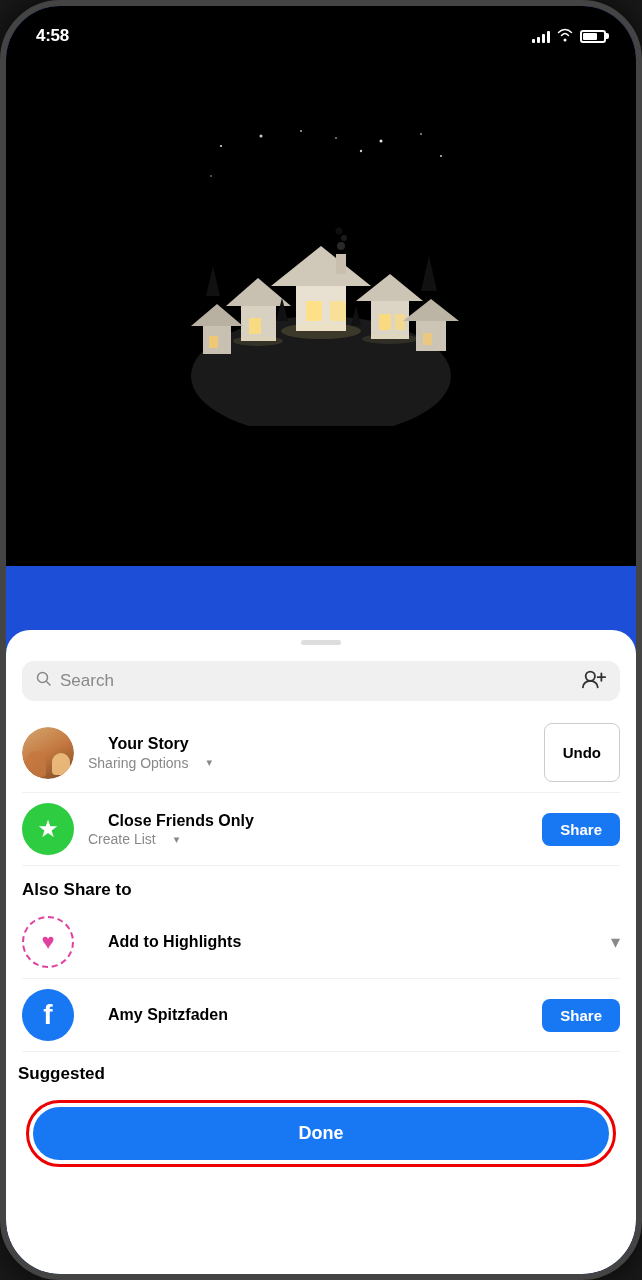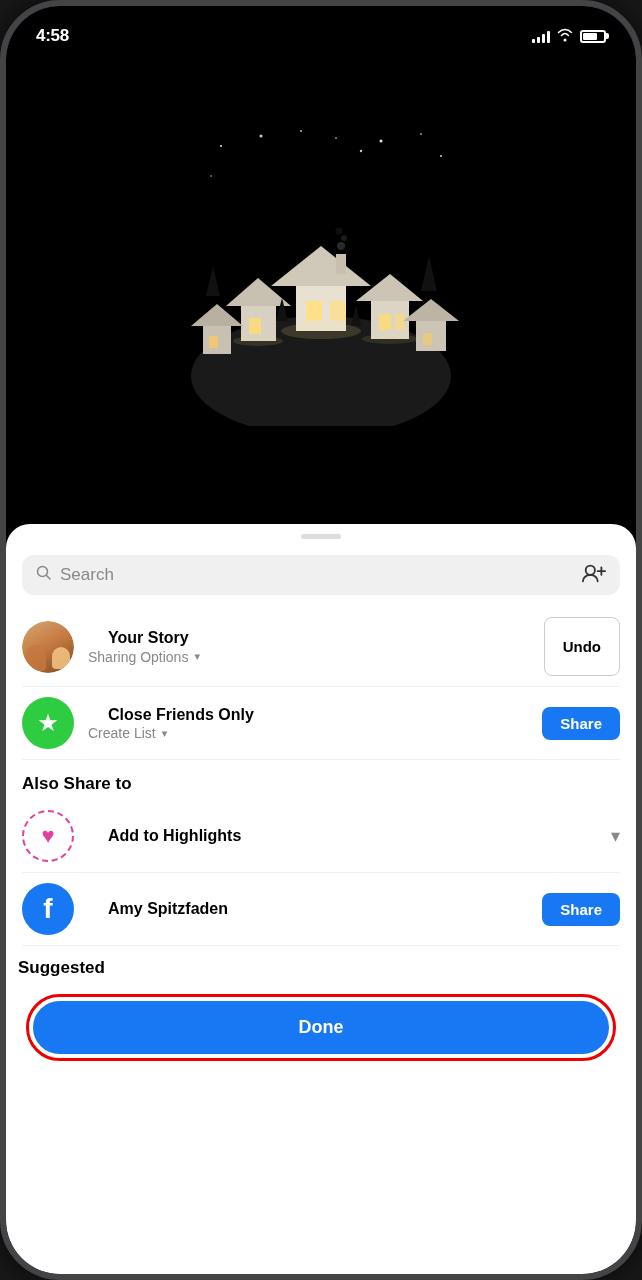--- a/index.html
+++ b/index.html
@@ -166,21 +166,21 @@
       position: absolute;
       top: 120px;
     }
 
     
     .bottom-sheet {
       position: absolute;
       bottom: 0;
       left: 0;
       right: 0;
-      height: 750px;
+      height: 644px;
       background: #fff;
       border-radius: 24px 24px 0 0;
       padding: 0;
       overflow: hidden;
     }
 
     .sheet-handle {
       width: 40px;
       height: 5px;
       background: #ddd;
@@ -275,21 +275,21 @@
       color: #000;
       line-height: 1.3;
       margin-left: 20px;
     }
 
     .item-subtitle {
       font-size: 14px;
       color: #888;
       display: flex;
       align-items: center;
-      gap: 6px;
+      gap: 18px;
     }
 
     .chevron-down {
       font-size: 11px;
       color: #888;
     }
 
     .btn-undo {
       background: #fff;
       border: 1.5px solid #ccc;

